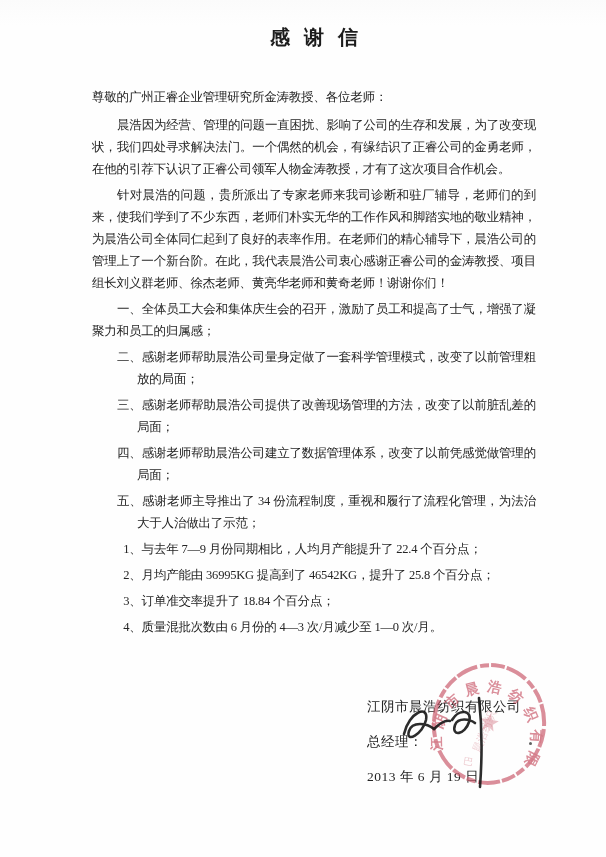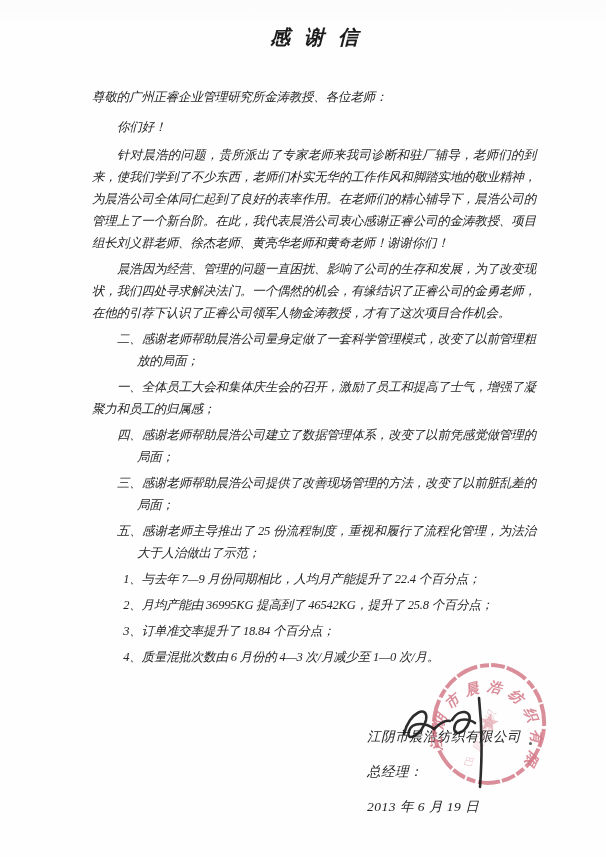--- a/index.html
+++ b/index.html
@@ -7,21 +7,20 @@
     width: 606px; height: 857px;
     background: #fdfdfd;
     font-family: "Liberation Serif", "DejaVu Serif", serif;
     color: #242424;
     overflow: hidden;
   }
   .page {
     position: relative;
     width: 606px; height: 857px;
     background: linear-gradient(180deg, #fbfbfb 0%, #fefefe 3%, #fefefe 100%);
-    font-style: italic;
   }
   .content {
     padding: 22px 66px 0 88px;
     font-size: 12.5px;
     line-height: 22px;
     letter-spacing: -0.2px;
     font-weight: 500;
     text-align: justify;
   }
   .title {
@@ -73,30 +72,29 @@
 </style>
 </head>
 <body>
 
 <div class="page">
   <div class="content">
 
     <h1 class="title">感谢信</h1>
 
     <p class="salutation">尊敬的广州正睿企业管理研究所金涛教授、各位老师：</p>
-    <p class="greeting">你们好！</p>
 
+    <p class="para">晨浩因为经营、管理的问题一直困扰、影响了公司的生存和发展，为了改变现状，我们四处寻求解决法门。一个偶然的机会，有缘结识了正睿公司的金勇老师，在他的引荐下认识了正睿公司领军人物金涛教授，才有了这次项目合作机会。</p>
     <p class="para">针对晨浩的问题，贵所派出了专家老师来我司诊断和驻厂辅导，老师们的到来，使我们学到了不少东西，老师们朴实无华的工作作风和脚踏实地的敬业精神，为晨浩公司全体同仁起到了良好的表率作用。在老师们的精心辅导下，晨浩公司的管理上了一个新台阶。在此，我代表晨浩公司衷心感谢正睿公司的金涛教授、项目组长刘义群老师、徐杰老师、黄亮华老师和黄奇老师！谢谢你们！</p>
-    <p class="para">晨浩因为经营、管理的问题一直困扰、影响了公司的生存和发展，为了改变现状，我们四处寻求解决法门。一个偶然的机会，有缘结识了正睿公司的金勇老师，在他的引荐下认识了正睿公司领军人物金涛教授，才有了这次项目合作机会。</p>
 
+    <p class="item indent-margin"><span>一、</span><span>全体员工大会和集体庆生会的召开，激励了员工和提高了士气，增强了凝聚力和员工的归属感；</span></p>
     <p class="item hang"><span>二、</span><span>感谢老师帮助晨浩公司量身定做了一套科学管理模式，改变了以前管理粗放的局面；</span></p>
-    <p class="item indent-margin"><span>一、</span><span>全体员工大会和集体庆生会的召开，激励了员工和提高了士气，增强了凝聚力和员工的归属感；</span></p>
+    <p class="item hang"><span>三、</span><span>感谢老师帮助晨浩公司提供了改善现场管理的方法，改变了以前脏乱差的局面；</span></p>
     <p class="item hang"><span>四、</span><span>感谢老师帮助晨浩公司建立了数据管理体系，改变了以前凭感觉做管理的局面；</span></p>
-    <p class="item hang"><span>三、</span><span>感谢老师帮助晨浩公司提供了改善现场管理的方法，改变了以前脏乱差的局面；</span></p>
-    <p class="item hang"><span>五、</span><span>感谢老师主导推出了 25 份流程制度，重视和履行了流程化管理，为法治大于人治做出了示范；</span></p>
+    <p class="item hang"><span>五、</span><span>感谢老师主导推出了 34 份流程制度，重视和履行了流程化管理，为法治大于人治做出了示范；</span></p>
 
     <p class="subitem"><span>1、</span><span>与去年 7—9 月份同期相比，人均月产能提升了 22.4 个百分点；</span></p>
     <p class="subitem"><span>2、</span><span>月均产能由 36995KG 提高到了 46542KG，提升了 25.8 个百分点；</span></p>
     <p class="subitem"><span>3、</span><span>订单准交率提升了 18.84 个百分点；</span></p>
     <p class="subitem"><span>4、</span><span>质量混批次数由 6 月份的 4—3 次/月减少至 1—0 次/月。</span></p>
 
     <div class="sig-block">
       <p class="sig-company">江阴市晨浩纺织有限公司</p>
       <p class="sig-role">总经理：</p>
       <p class="sig-date">2013 年 6 月 19 日</p>

